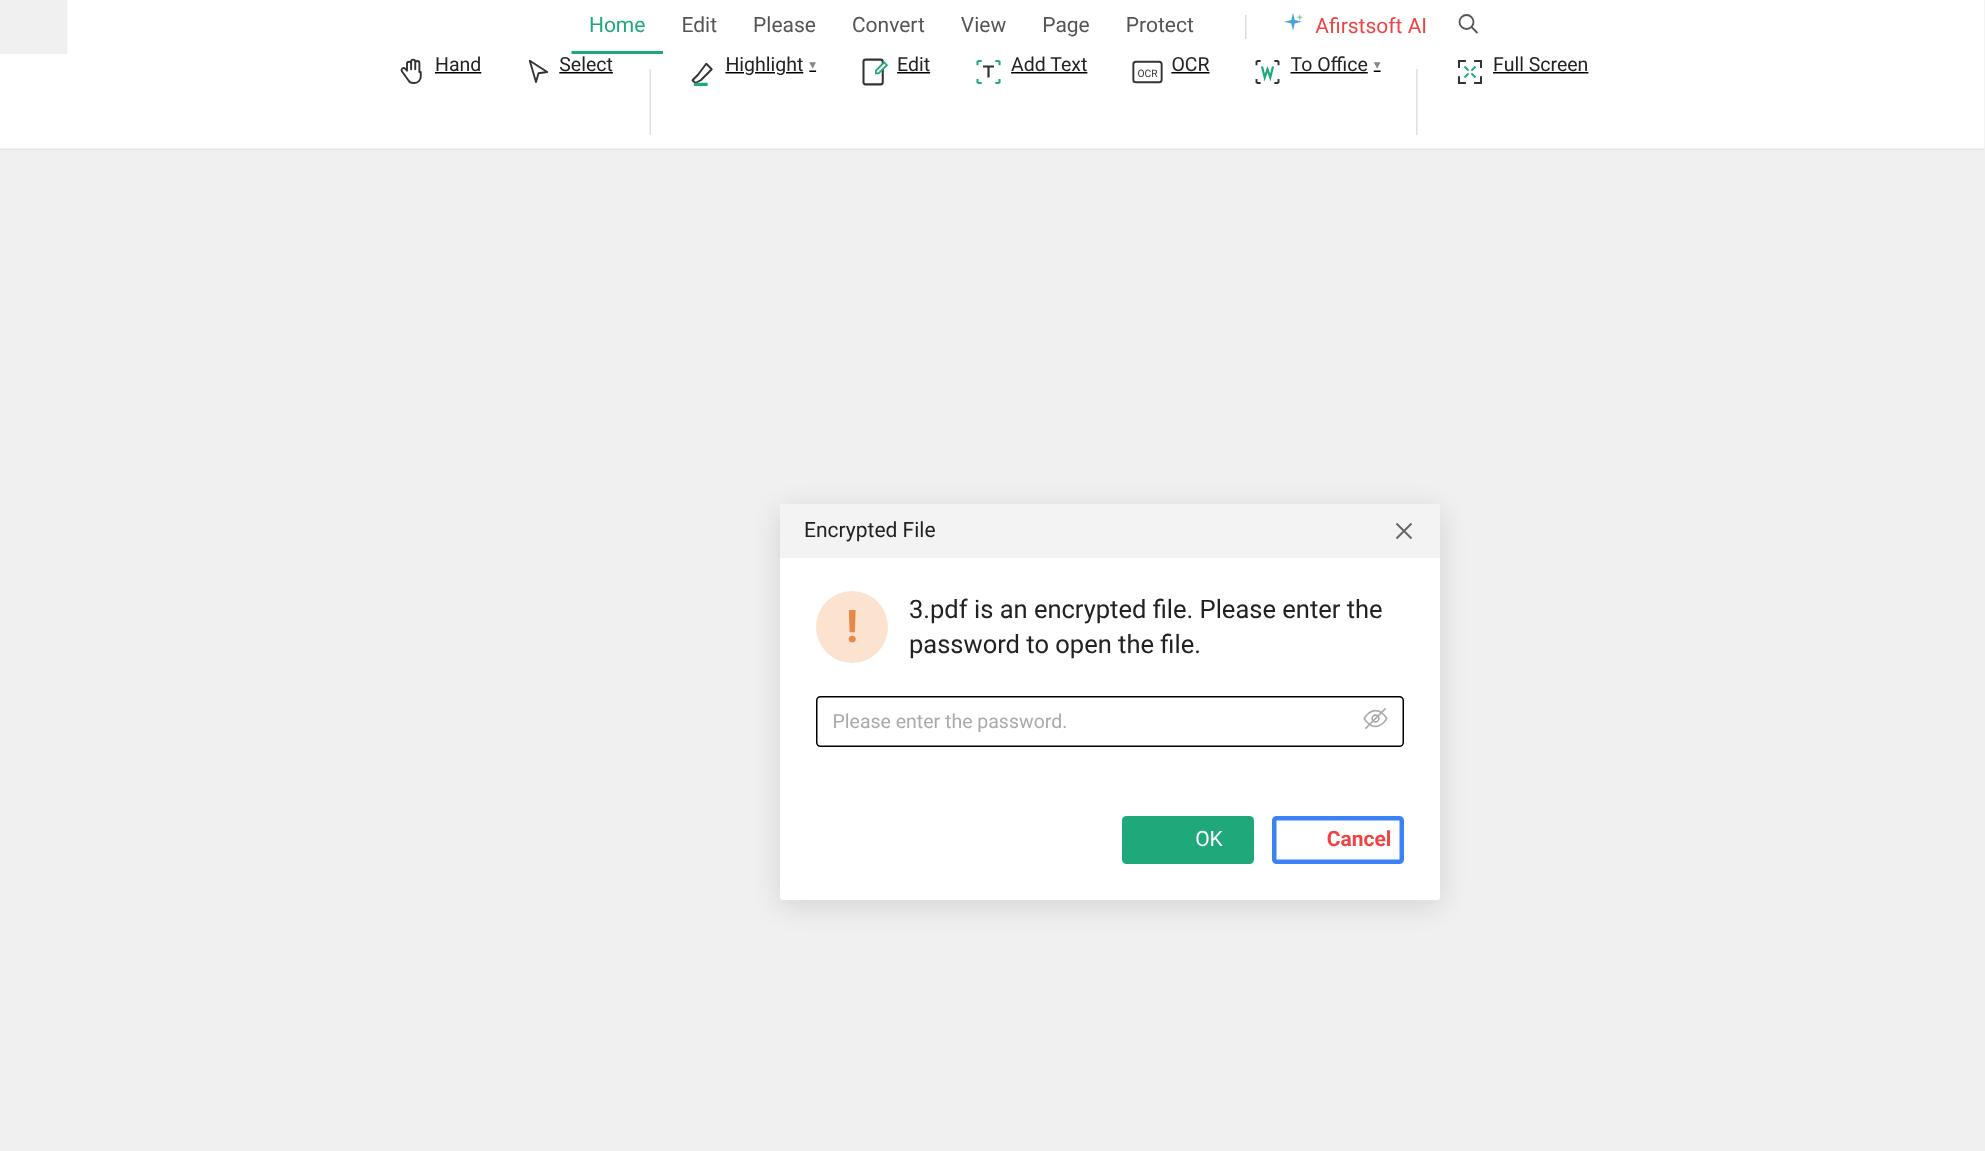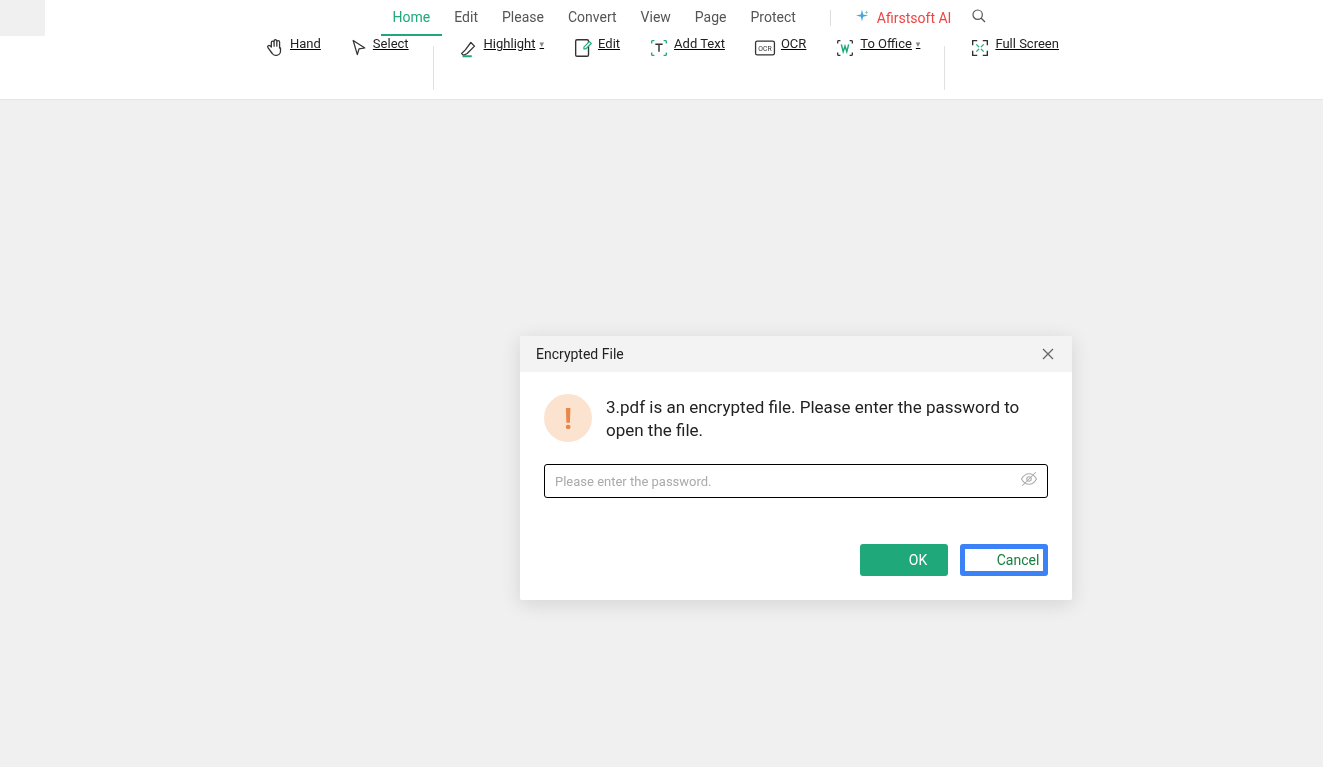--- a/index.html
+++ b/index.html
@@ -110,21 +110,21 @@
     }
     .content-area {
       width: 100%;
       height: calc(100% - 100px);
       background: #f0f0f0;
     }
     .modal {
       position: absolute;
       left: 520px;
       top: 336px;
-      width: 552px;
+      width: 440px;
       background: #fff;
       box-shadow: 0 4px 20px rgba(0,0,0,0.12);
       border-radius: 2px;
     }
     .modal-header {
       display: flex;
       justify-content: space-between;
       align-items: center;
       padding: 10px 16px 10px 16px;
       background: #f3f3f3;
@@ -212,22 +212,23 @@
       justify-content: center;
       border: 1px solid transparent;
       padding-left: 28px;
     }
     .btn-primary {
       background: #1fa97a;
       color: #fff;
     }
     .btn-secondary {
       background: #fff;
-      border: 5px solid #3b82f6;
-      color: #15803d;
+      border: 3px solid #3b82f6;
+      color: #ef4444;
+      font-weight: bold;
     }
   </style>
 </head>
 <body>
 
 <div class="top-bar">
   <div class="menu-tabs">
     <div class="menu-tab active">Home</div>
     <div class="menu-tab">Edit</div>
     <div class="menu-tab">Please</div>

